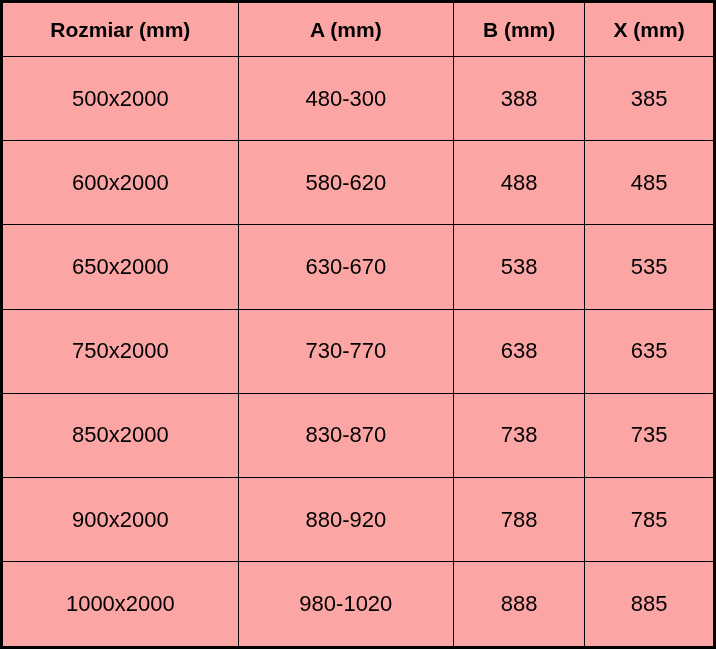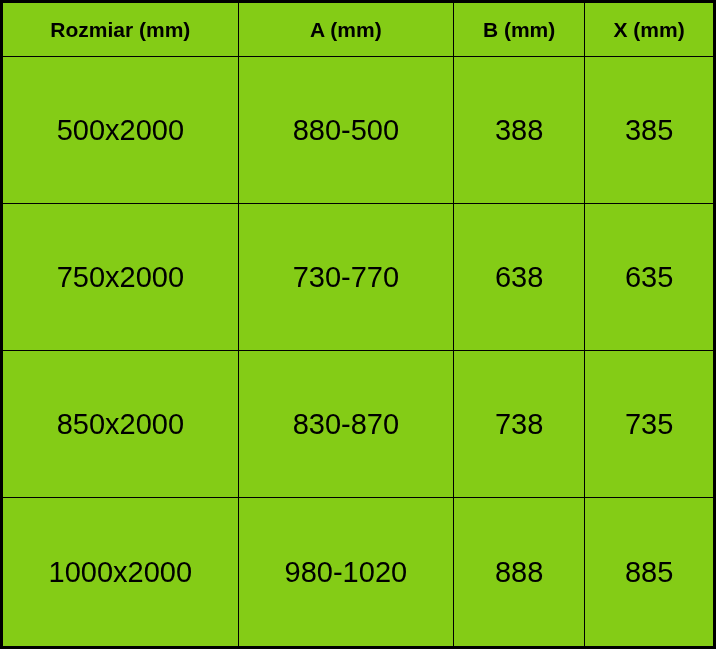--- a/index.html
+++ b/index.html
@@ -4,21 +4,21 @@
 <style>
   html, body {
     margin: 0;
     padding: 0;
     background: #ffffff;
   }
   .canvas {
     width: 716px;
     height: 649px;
     box-sizing: border-box;
-    background: #84cc16;
+    background: #fca5a5;
     font-family: "Liberation Sans", "DejaVu Sans", sans-serif;
     color: #000000;
   }
   table.spec-table {
     width: 716px;
     height: 649px;
     border-collapse: collapse;
     table-layout: fixed;
     border: 3px solid #000000;
   }
@@ -30,21 +30,21 @@
     padding: 0;
     overflow: hidden;
     white-space: nowrap;
   }
   table.spec-table th {
     font-size: 21px;
     font-weight: bold;
     height: 53px;
   }
   table.spec-table td {
-    font-size: 29px;
+    font-size: 22px;
     font-weight: normal;
     height: 54px;
   }
   .col-rozmiar { width: 33.2%; }
   .col-a       { width: 30.2%; }
   .col-b       { width: 18.4%; }
   .col-x       { width: 18.2%; }
 </style>
 </head>
 <body>
@@ -61,37 +61,55 @@
       <tr>
         <th>Rozmiar (mm)</th>
         <th>A (mm)</th>
         <th>B (mm)</th>
         <th>X (mm)</th>
       </tr>
     </thead>
     <tbody>
       <tr>
         <td>500x2000</td>
-        <td>880-500</td>
+        <td>480-300</td>
         <td>388</td>
         <td>385</td>
+      </tr>
+      <tr>
+        <td>600x2000</td>
+        <td>580-620</td>
+        <td>488</td>
+        <td>485</td>
+      </tr>
+      <tr>
+        <td>650x2000</td>
+        <td>630-670</td>
+        <td>538</td>
+        <td>535</td>
       </tr>
       <tr>
         <td>750x2000</td>
         <td>730-770</td>
         <td>638</td>
         <td>635</td>
       </tr>
       <tr>
         <td>850x2000</td>
         <td>830-870</td>
         <td>738</td>
         <td>735</td>
       </tr>
       <tr>
+        <td>900x2000</td>
+        <td>880-920</td>
+        <td>788</td>
+        <td>785</td>
+      </tr>
+      <tr>
         <td>1000x2000</td>
         <td>980-1020</td>
         <td>888</td>
         <td>885</td>
       </tr>
     </tbody>
   </table>
 </div>
 
 </body></html>

